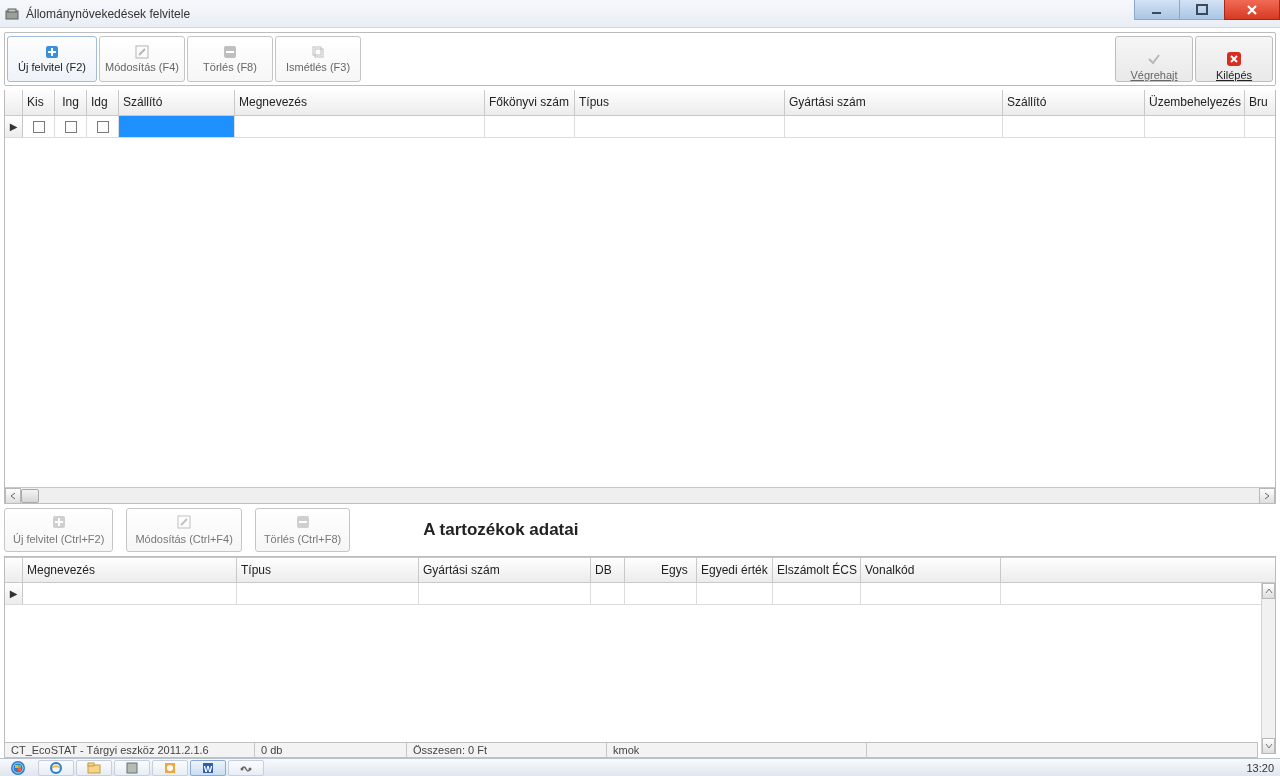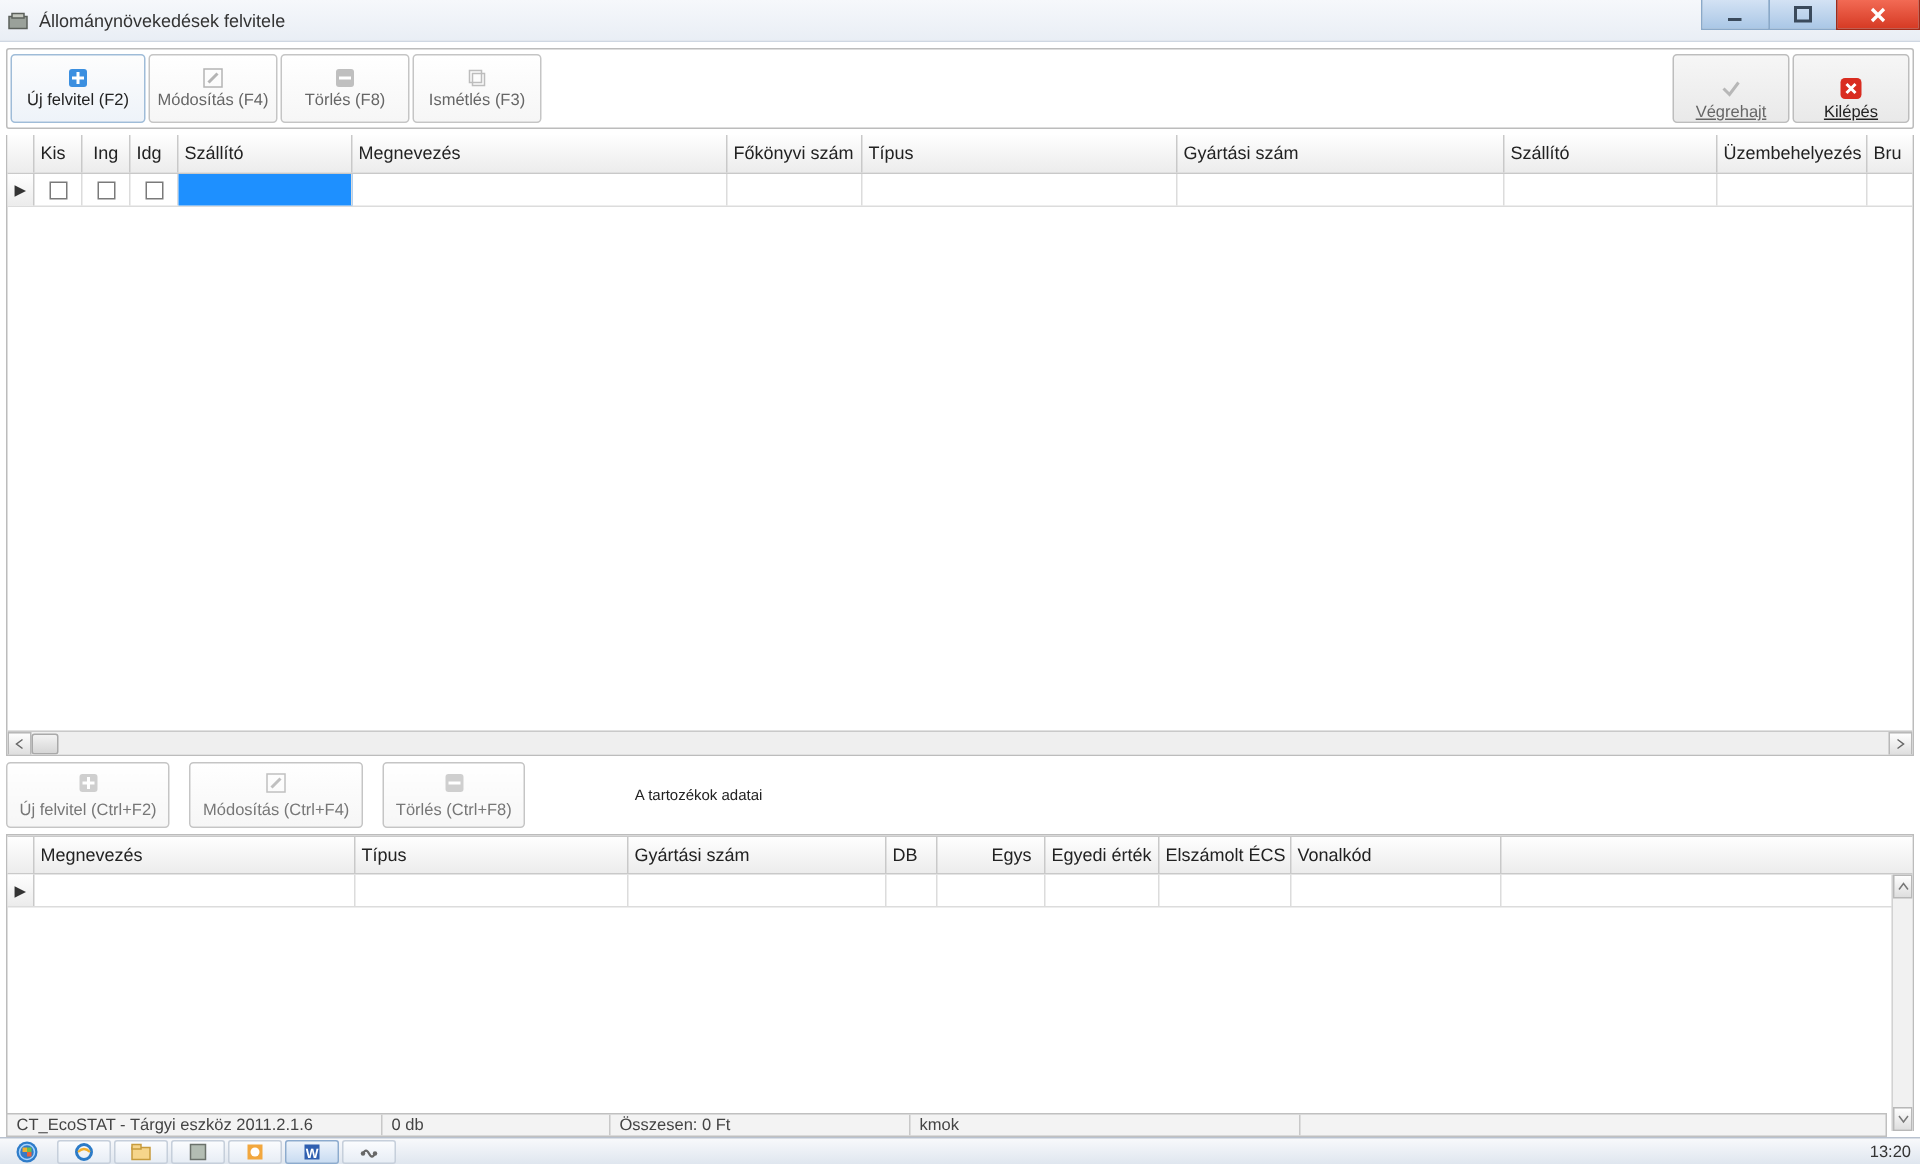--- a/index.html
+++ b/index.html
@@ -45,21 +45,21 @@
 .hsc-thumb { position:absolute; left:0; top:0; height:14px; margin-top:1px; width:18px; background:linear-gradient(#f3f3f3,#d6d6d6); border:1px solid #a9a9a9; border-radius:2px; }
 .hscroll .right { margin-left:auto; }
 
 
 .vscroll-detail { position:absolute; right:0; top:0; bottom:0; width:14px; border-left:1px solid #d2d2d2; background:#f1f1f1; }
 .vscroll-detail .vbtn { height:16px; background:linear-gradient(#fefefe,#dedede); border:1px solid #b8b8b8; display:flex; align-items:center; justify-content:center; }
 
 
 .detailbar { margin: 2px 4px 0 4px; display:flex; align-items:center; gap: 13px; height: 48px; }
 .dbtn { border:1px solid #c5c5c5; border-radius:3px; background:linear-gradient(#fff,#f6f6f6); height:44px; padding: 0 8px; display:flex; flex-direction:column; align-items:center; justify-content:center; font-size:11px; color:#777; gap:2px; }
-.detail-title { font-weight:normal; font-size:10px; margin-left: 60px; color:#222; }
+.detail-title { font-weight:bold; font-size:17px; margin-left: 60px; color:#222; }
 
 
 .detailpane { margin: 2px 4px 0 4px; border:1px solid #bcbcbc; border-bottom:none; height: 198px; position:relative; background:#fff; overflow:hidden; }
 .detailpane .gridheader { border-top:1px solid #c9c9c9; }
 .detailrowarea { position:relative; height: calc(100% - 26px); }
 
 
 .statusfrag { position:absolute; left:4px; right:22px; bottom: 18px; height: 16px; border:1px solid #c0c0c0; background:#f3f3f3; display:flex; font-size:11px; color:#444; overflow:hidden;}
 .sf { padding: 1px 6px; border-right:1px solid #c8c8c8; white-space:nowrap; }
 

